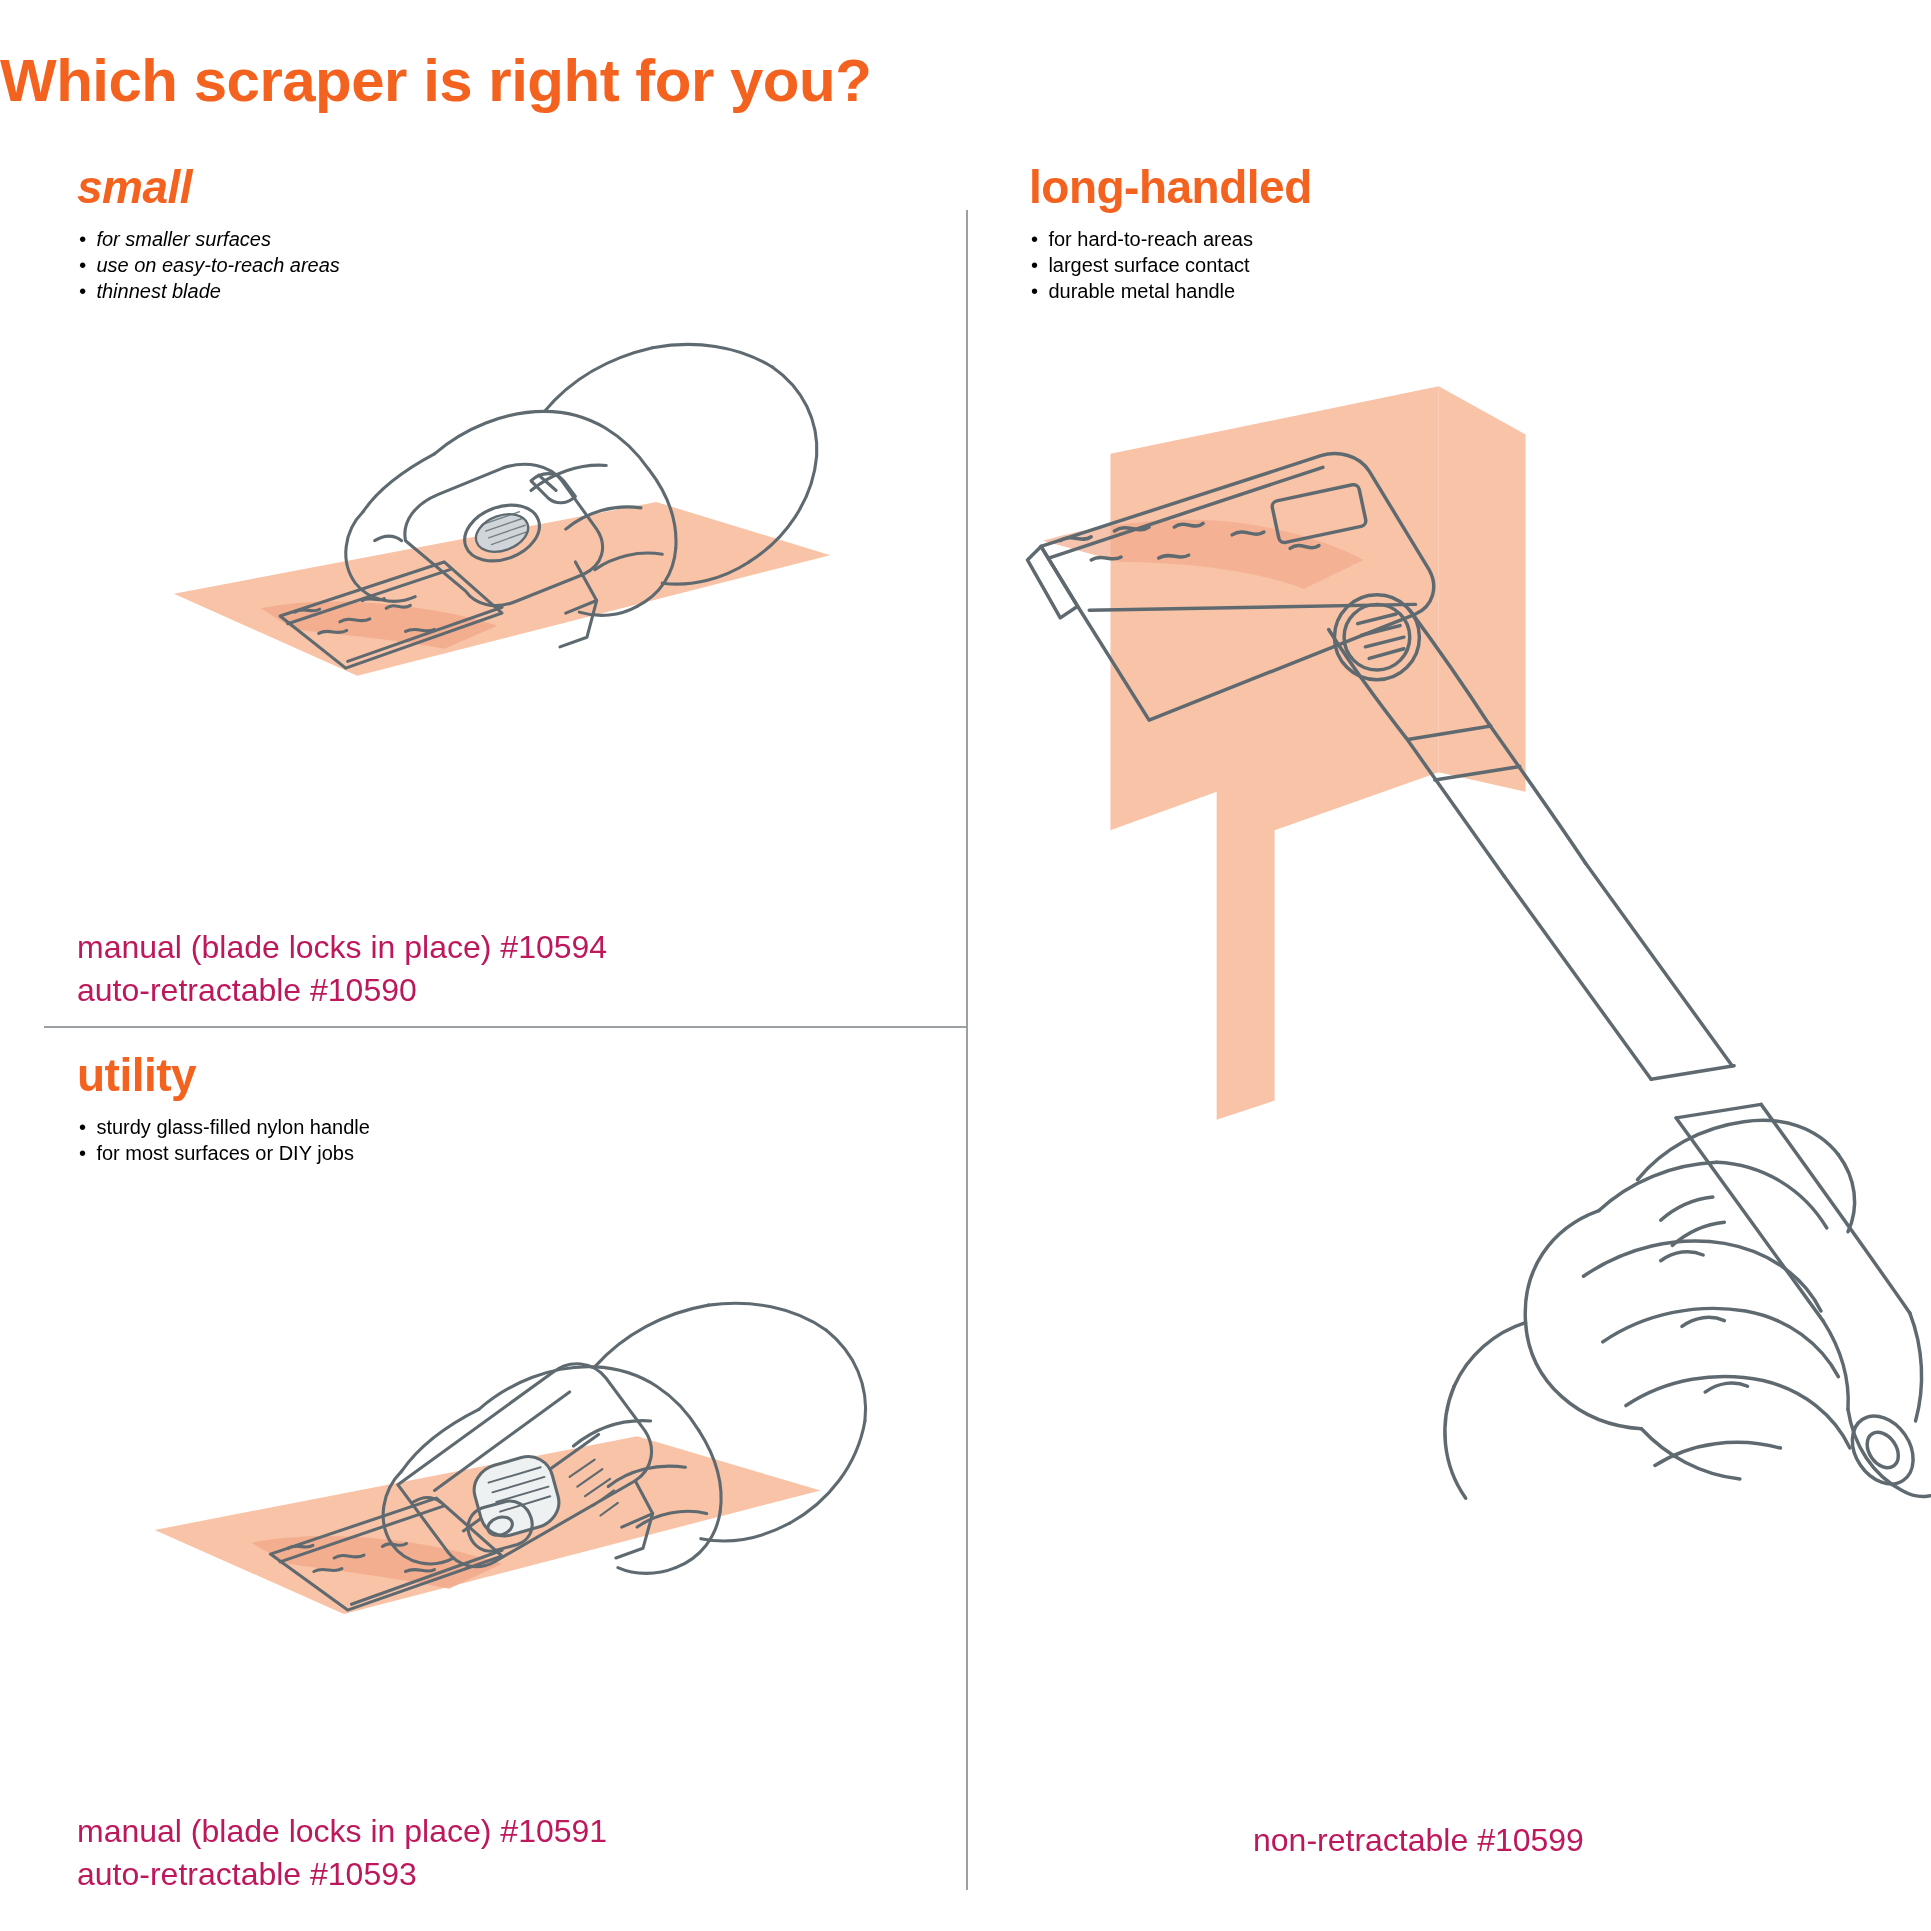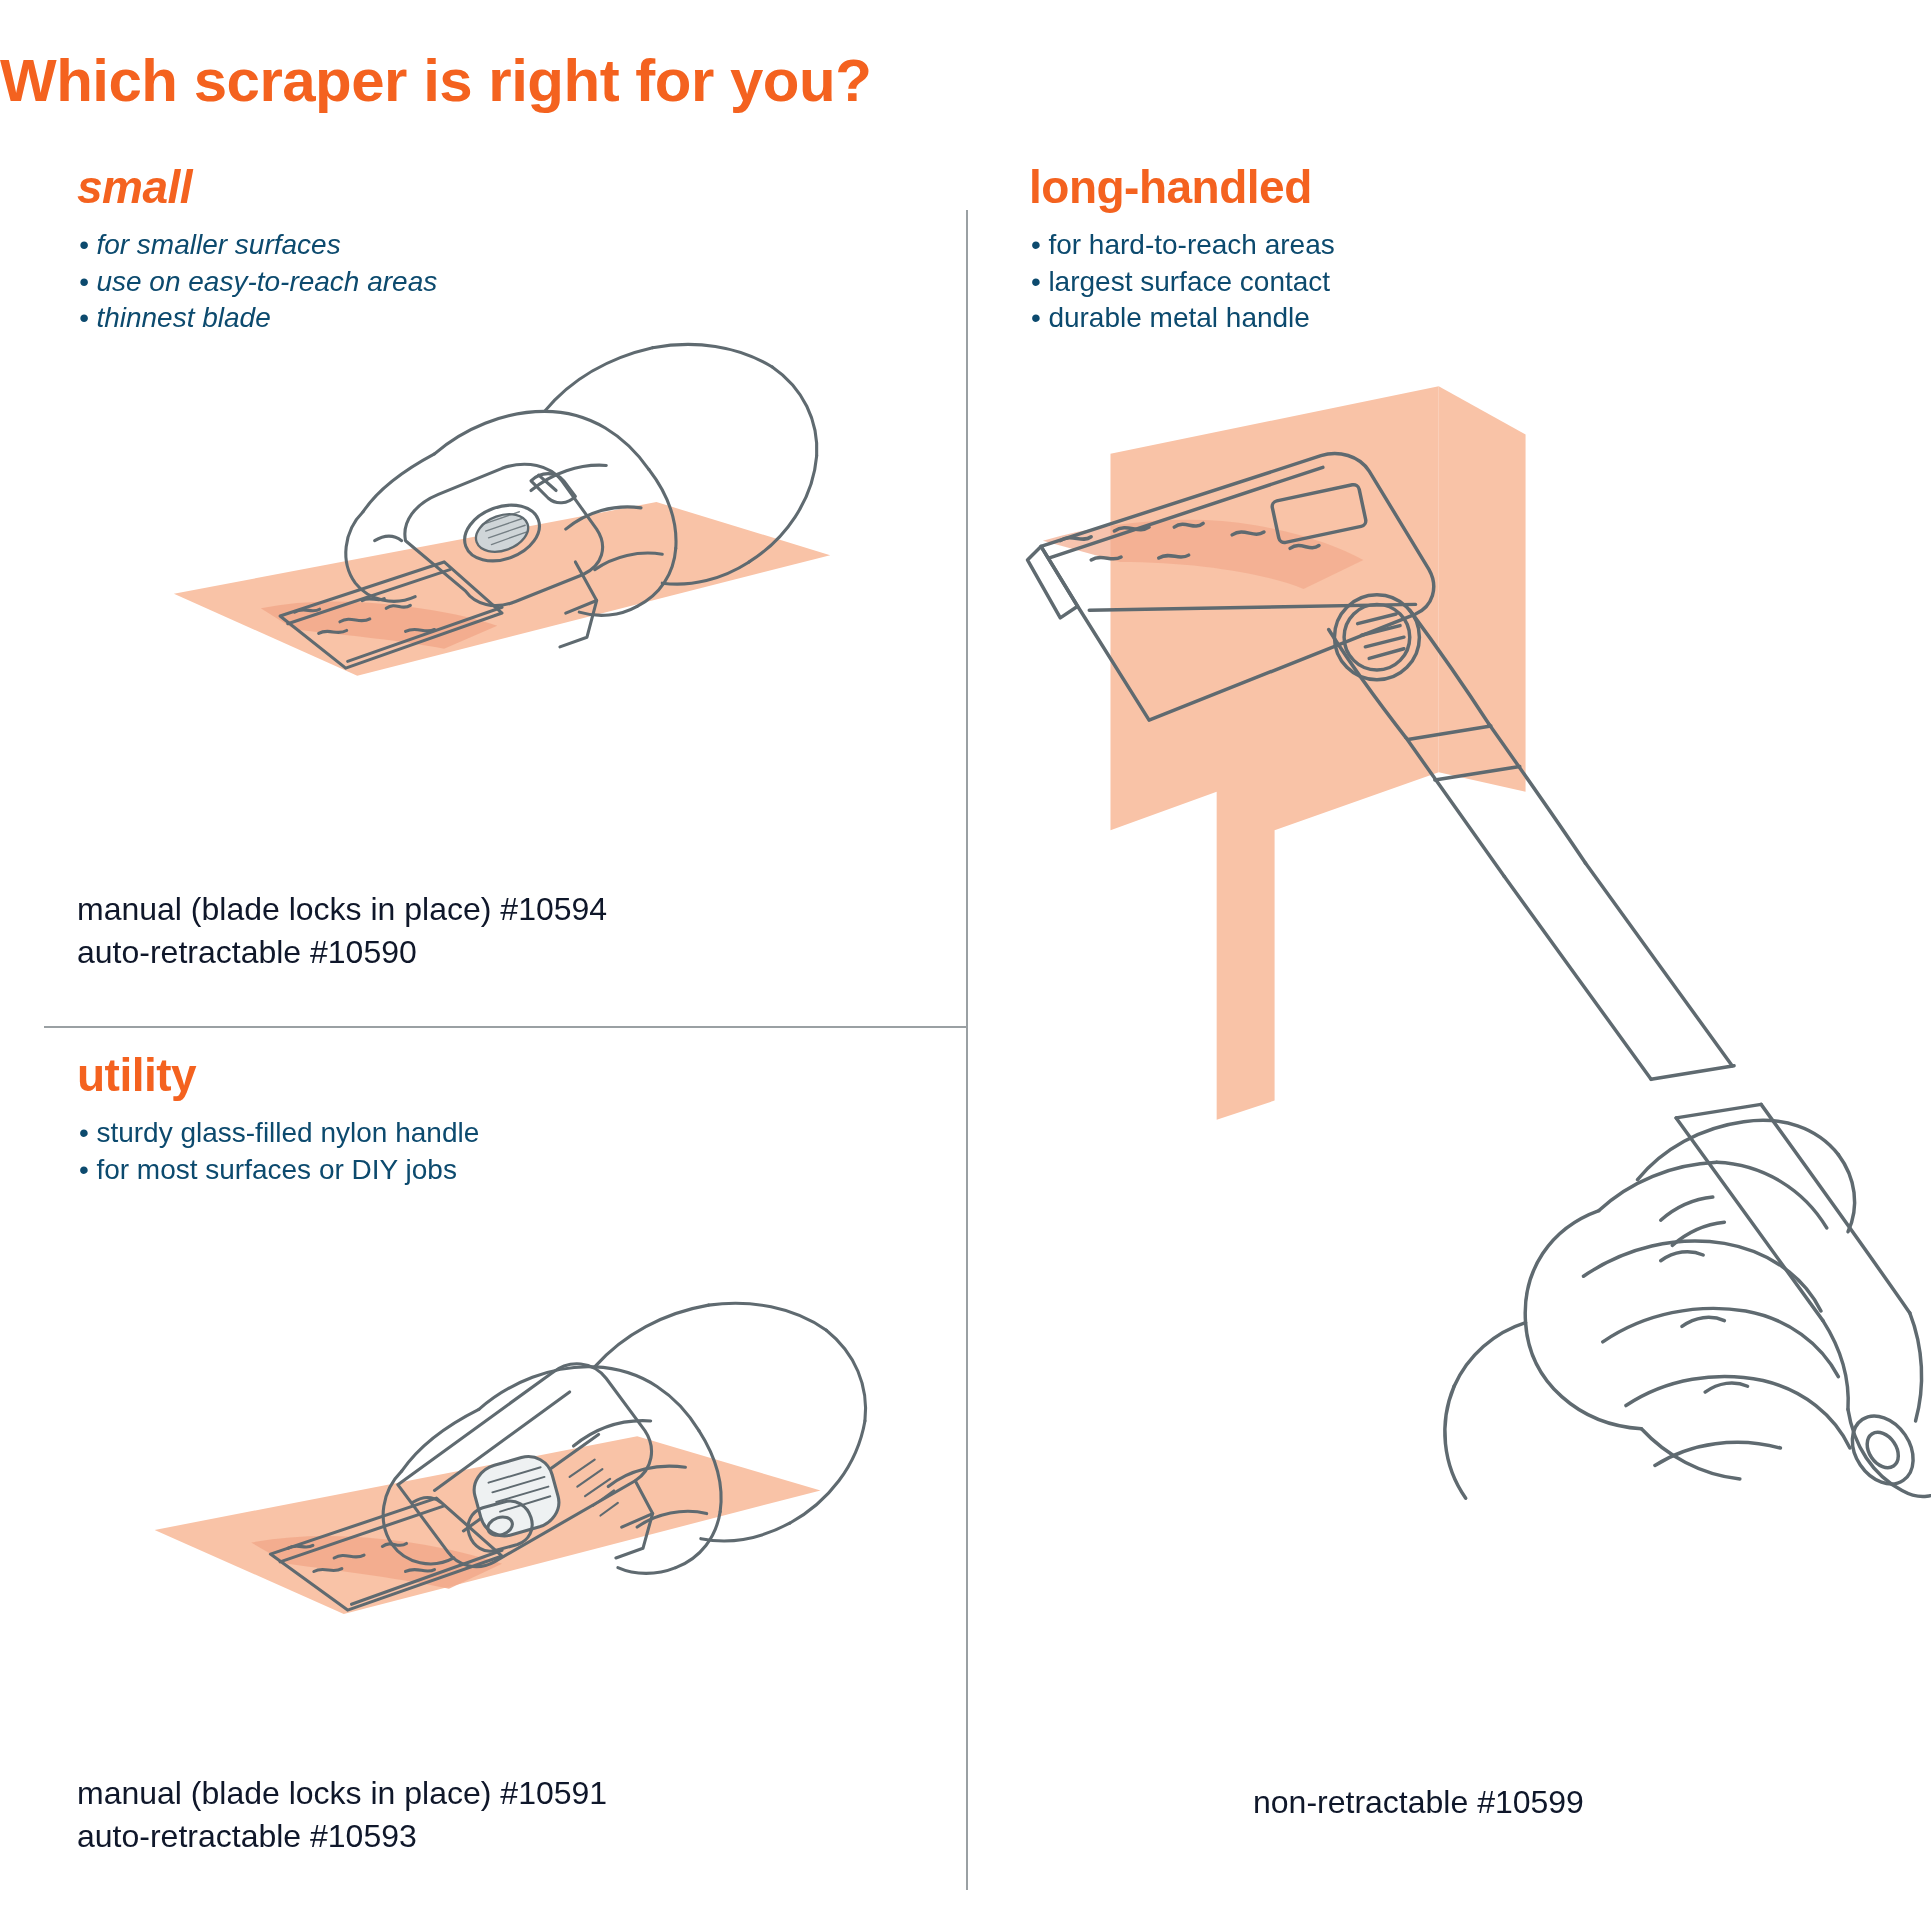--- a/index.html
+++ b/index.html
@@ -65,37 +65,38 @@
     line-height: 1;
   }
   #panel-small   .panel-head { margin: 0 0 0 77px; padding-top: 0; }
   #panel-utility .panel-head { margin: 0 0 0 77px; padding-top: 24px; }
   #panel-long    .panel-head { margin: 0 0 0 63px; padding-top: 0; }
 
   .bullets {
     list-style: none;
     margin: 17.4px 0 0 0;
     padding: 0;
-    color: #0c4a6e;
-    font-size: 28px;
+    color: #000000;
+    font-size: 20px;
     line-height: 1.29;
   }
   #panel-small   .bullets { margin-left: 79px; }
   #panel-utility .bullets { margin-left: 79px; }
   #panel-long    .bullets { margin-left: 65px; }
   .bullets li { white-space: nowrap; }
   .bullets li .dot { display: inline-block; width: 17.4px; }
 
   
   .codes {
     position: absolute;
-    color: #0f172a;
+    color: #be185d;
     font-size: 32px;
     line-height: 1.33;
     white-space: nowrap;
+    margin-top: 38px;
   }
   #codes-small   { left: 77px;  top: 888px; }
   #codes-utility { left: 77px;  top: 1772px; }
   #codes-long    { left: 1253px;top: 1781px; }
 
   
   .art { position: absolute; }
   #art-small   { left: 116px;  top: 222px;  width: 830px; height: 676px; }
   #art-utility { left: 116px;  top: 1081px; width: 830px; height: 676px; }
   #art-long    { left: 985px; top: 251px;  width: 946px; height: 1506px; }

